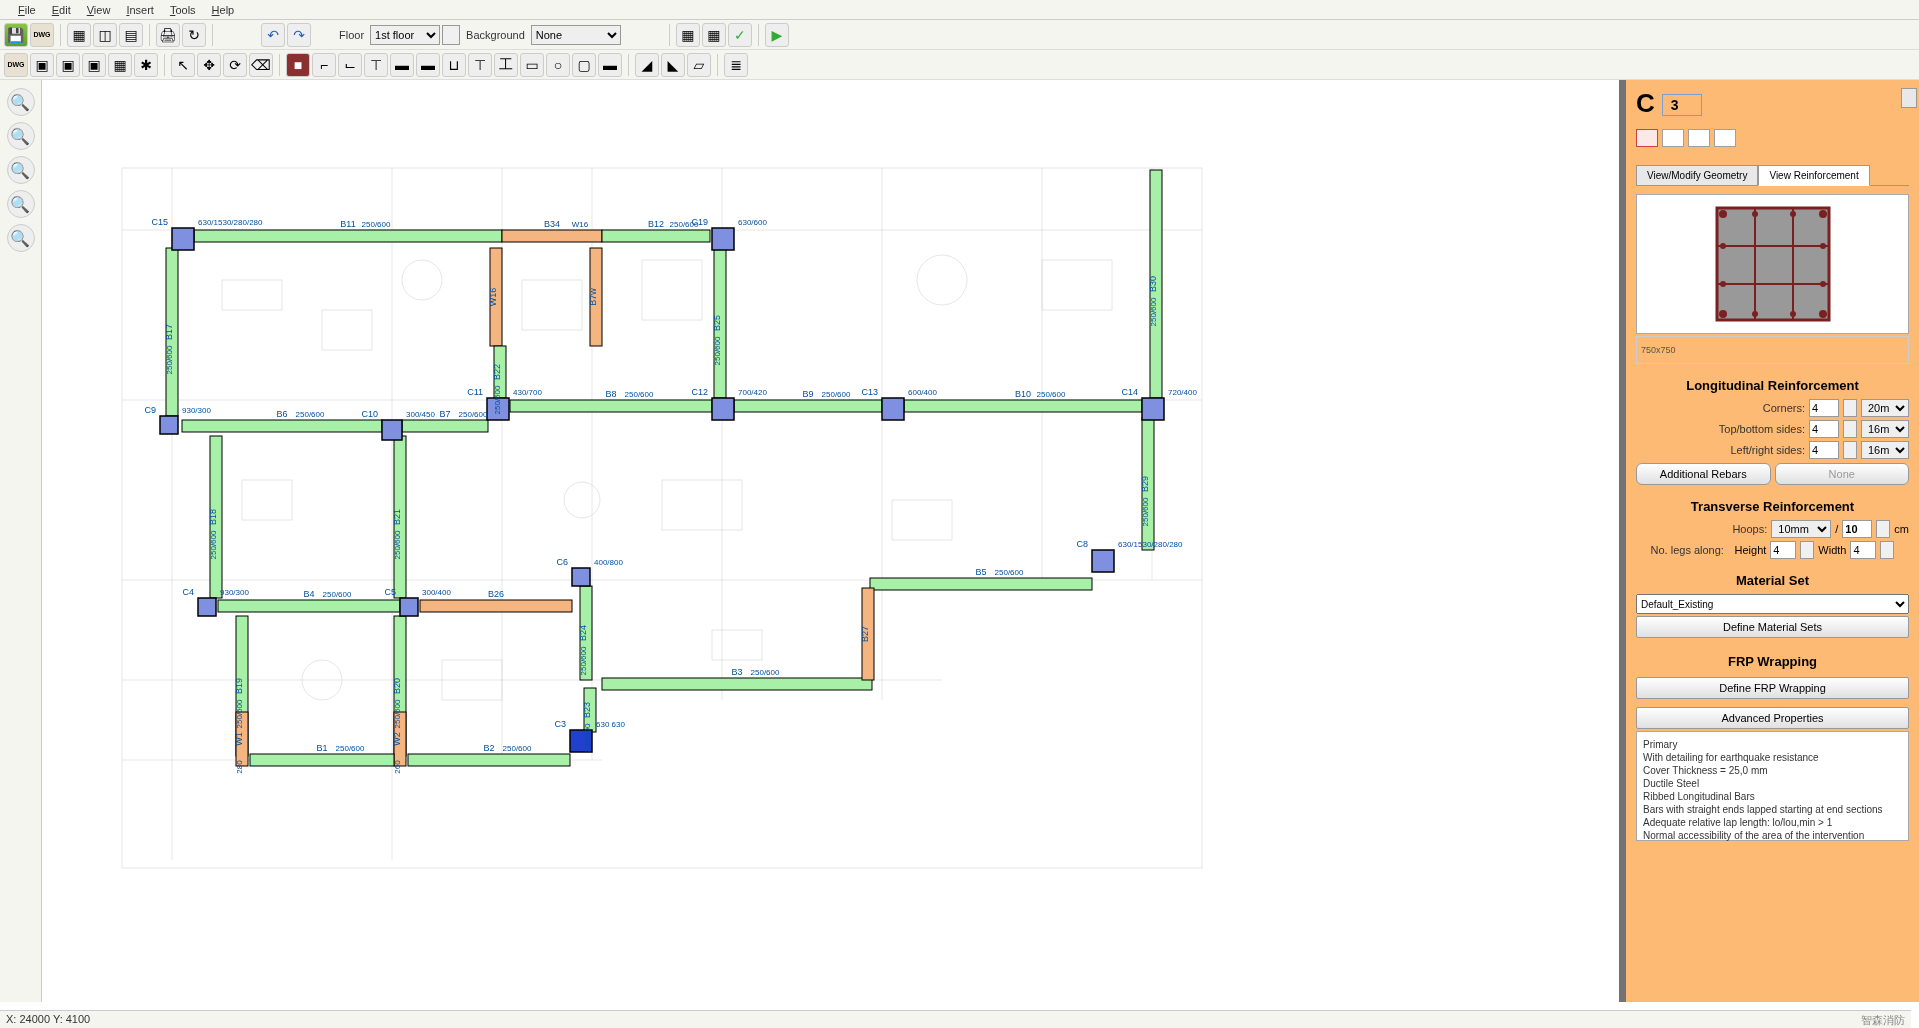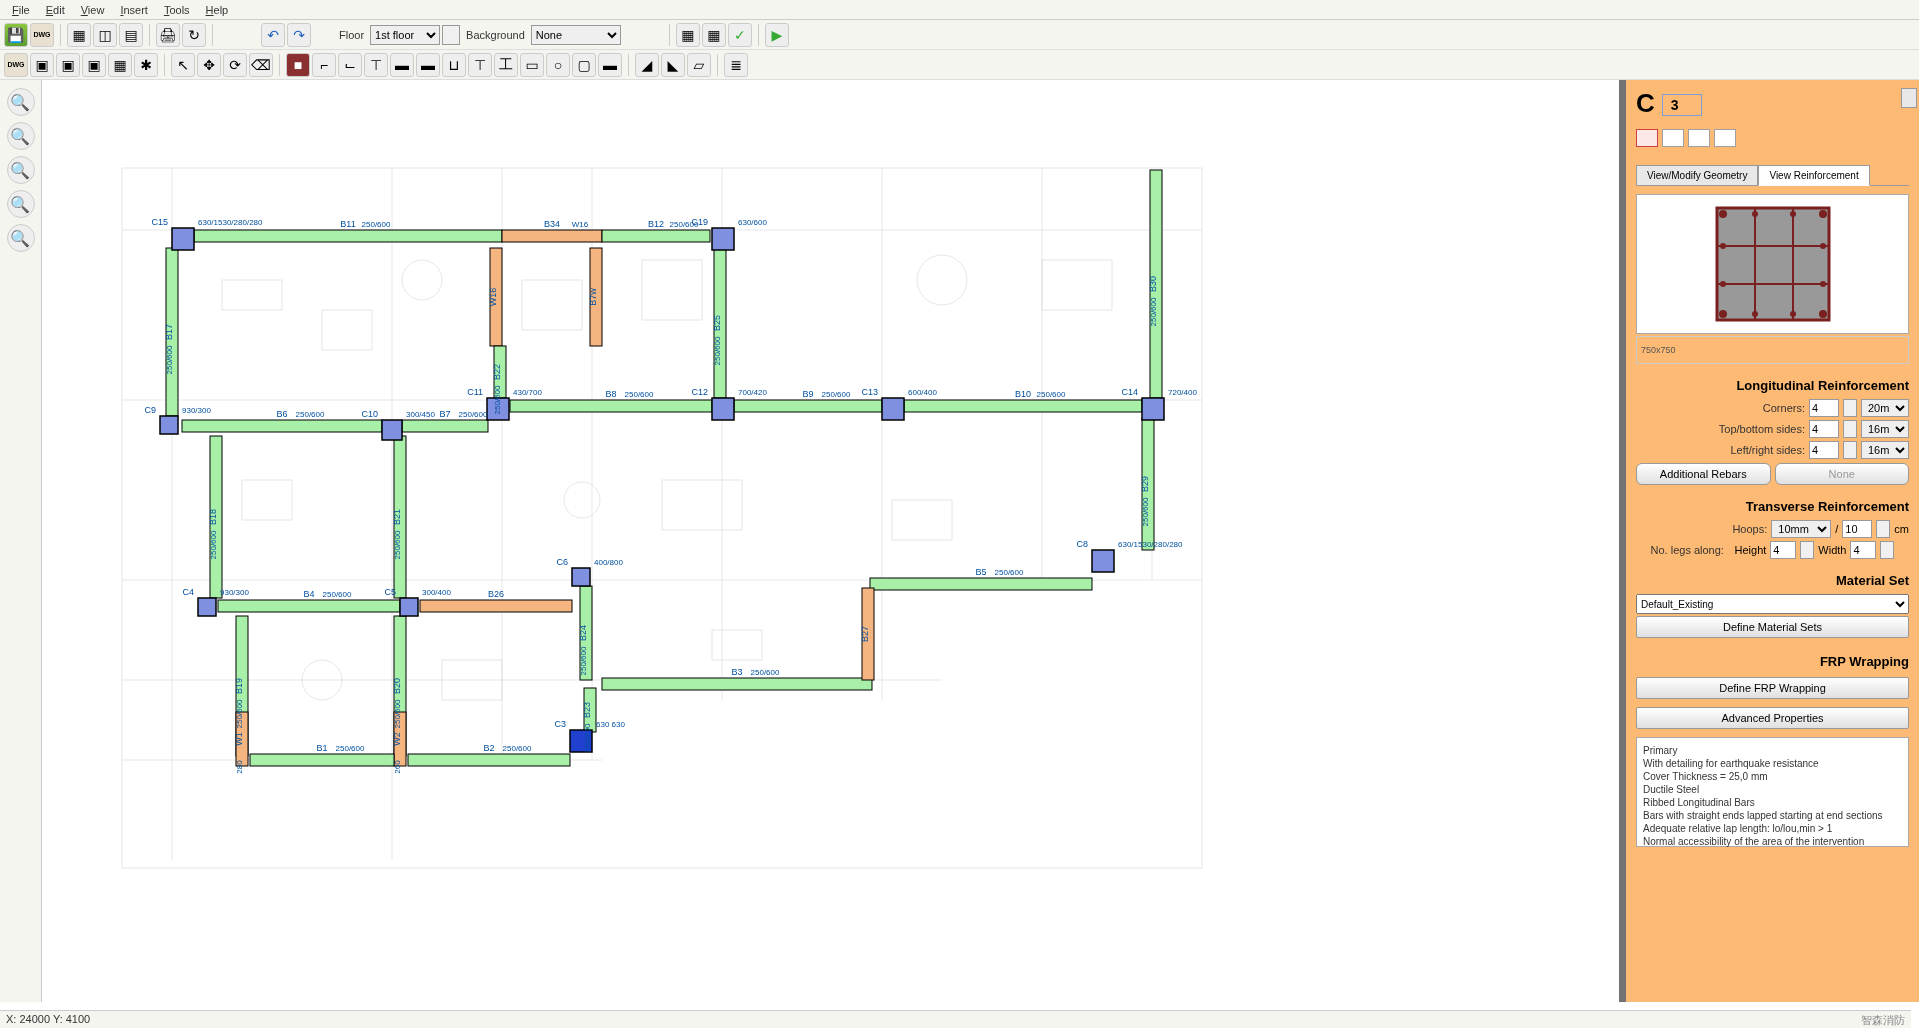--- a/index.html
+++ b/index.html
@@ -1,19 +1,19 @@
 <!DOCTYPE html>
 <html><head>
 <meta charset="utf-8">
 <style>
 * { box-sizing: border-box; margin: 0; padding: 0; }
 body { font-family: Arial, sans-serif; font-size: 11px; background: #fff; overflow: hidden; width: 1919px; height: 1028px; }
 
 
-.menubar { background: #f5f5f0; border-bottom: 1px solid #ccc; height: 20px; display: flex; align-items: center; padding: 0 4px; }
+.menubar { background: #f5f5f0; border-bottom: 1px solid #ccc; height: 20px; display: flex; align-items: center; padding: 0 10px; }
 .menubar span { padding: 2px 8px; cursor: pointer; color: #333; }
 .menubar span u { text-decoration: underline; }
 
 
 .toolbar { background: #f5f5f0; border-bottom: 1px solid #ddd; height: 30px; display: flex; align-items: center; padding: 2px 4px; gap: 2px; }
 .toolbar .sep { width: 1px; height: 22px; background: #ccc; margin: 0 4px; }
 .tbtn { width: 24px; height: 24px; background: #eee; border: 1px solid #ccc; border-radius: 3px; cursor: pointer; display: flex; align-items: center; justify-content: center; font-size: 14px; }
 .tbtn.green { background: linear-gradient(#8cc63f,#5a9e2f); color: #fff; }
 .tbtn.dwg { background: #e8e0d0; font-size: 7px; font-weight: bold; }
 .toolbar label { font-size: 11px; margin: 0 4px; color: #333; }
@@ -42,30 +42,30 @@
 .panel .title-num { font-size: 14px; font-weight: bold; border: 1px solid #7a9fd4; padding: 2px 8px; margin-left: 4px; display: inline-block; vertical-align: top; margin-top: 6px; width: 40px; }
 .panel .scroller { position: absolute; right: 2px; top: 8px; height: 20px; width: 16px; border: 1px solid #999; background: #e8e8e8; }
 .shape-picks { display: flex; gap: 4px; margin: 10px 0; }
 .shape-picks .sp { width: 22px; height: 18px; border: 1px solid #a0a0a0; background: #fff; cursor: pointer; }
 .shape-picks .sp.active { border-color: #d04040; background: #fde8e8; }
 .tabs { display: flex; border-bottom: 1px solid #999; margin-bottom: 8px; margin-top: 18px; }
 .tabs .tab { padding: 4px 10px; font-size: 10px; border: 1px solid #999; border-bottom: none; background: #e8e8e8; cursor: pointer; }
 .tabs .tab.active { background: #fff; border-bottom: 1px solid #fff; margin-bottom: -1px; }
 .section-preview { border: 1px solid #aaa; background: #fff; height: 140px; display: flex; align-items: center; justify-content: center; }
 .sec-dim { font-size: 9px; color: #555; margin-top: 2px; border: 1px solid #ccc; padding: 8px 4px; }
-.section-title { text-align: right; font-weight: bold; font-size: 13px; margin: 14px 0 6px; }
+.section-title { text-align: center; font-weight: bold; font-size: 13px; margin: 14px 0 6px; }
 .row { display: flex; align-items: center; justify-content: center; gap: 4px; margin: 3px 0; font-size: 11px; }
 .row label { flex: 1; text-align: right; color: #333; }
 .row input, .row select { font-size: 11px; height: 18px; border: 1px solid #999; padding: 0 2px; }
 .row .spin2 { width: 14px; height: 18px; border: 1px solid #999; background: #f0f0f0; }
 .btn-row { display: flex; gap: 4px; margin: 4px 0; }
 .btn-row button { flex: 1; font-size: 11px; padding: 4px; border: 1px solid #999; background: linear-gradient(#fff,#e0e0e0); cursor: pointer; border-radius: 6px; }
 .btn-row button.dis { color: #999; }
 .full-btn { width: 100%; font-size: 11px; padding: 4px; border: 1px solid #999; background: linear-gradient(#fff,#e0e0e0); cursor: pointer; border-radius: 2px; margin: 2px 0; }
-.info-box { border: 1px solid #aaa; background: #fff; padding: 6px; font-size: 10px; line-height: 1.3; color: #333; margin-top: 6px; height: 110px; }
+.info-box { border: 1px solid #aaa; background: #fff; padding: 6px; font-size: 10px; line-height: 1.3; color: #333; margin-top: 0; height: 110px; }
 .status { position: absolute; bottom: 0; left: 0; right: 8px; height: 18px; background: #f5f5f0; border-top: 1px solid #ccc; font-size: 11px; padding: 2px 6px; color: #333; display: flex; justify-content: space-between; }
 </style>
 </head>
 <body>
 
 <div class="menubar">
   <span><u>F</u>ile</span>
   <span><u>E</u>dit</span>
   <span><u>V</u>iew</span>
   <span><u>I</u>nsert</span>
@@ -376,21 +376,21 @@
     <div class="btn-row">
       <button>Additional Rebars</button>
       <button class="dis">None</button>
     </div>
 
     <div class="section-title">Transverse Reinforcement</div>
     <div class="row">
       <label>Hoops:</label>
       <select style="width:60px"><option>10mm</option></select>
       <span>/</span>
-      <input style="width: 30px;" value="10">
+      <input style="width: 30px; font-weight: bold;" value="10">
       <div class="spin2"></div>
       <span>cm</span>
     </div>
     <div class="row">
       <label style="text-align:left;flex:0 0 80px">No. legs along:</label>
       <span>Height</span>
       <input style="width: 26px;" value="4">
       <div class="spin2"></div>
       <span>Width</span>
       <input style="width: 26px;" value="4">

